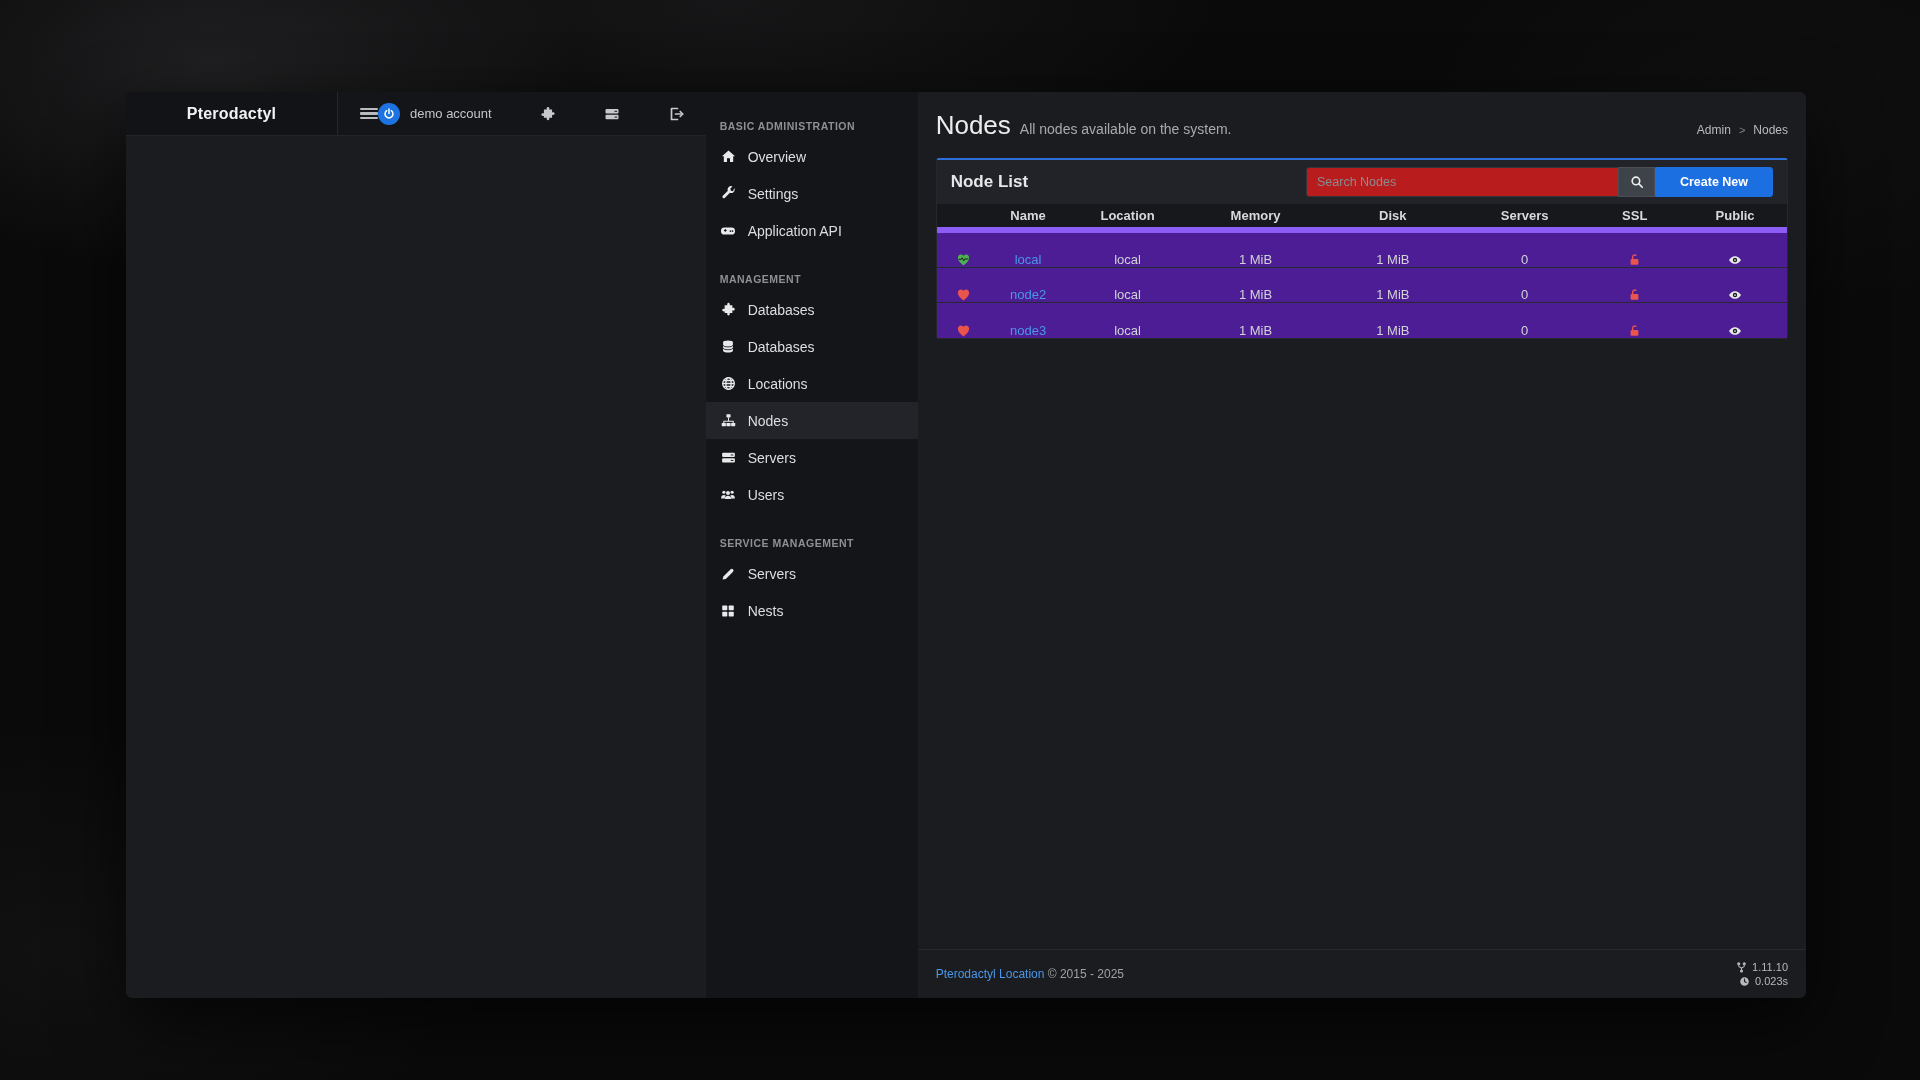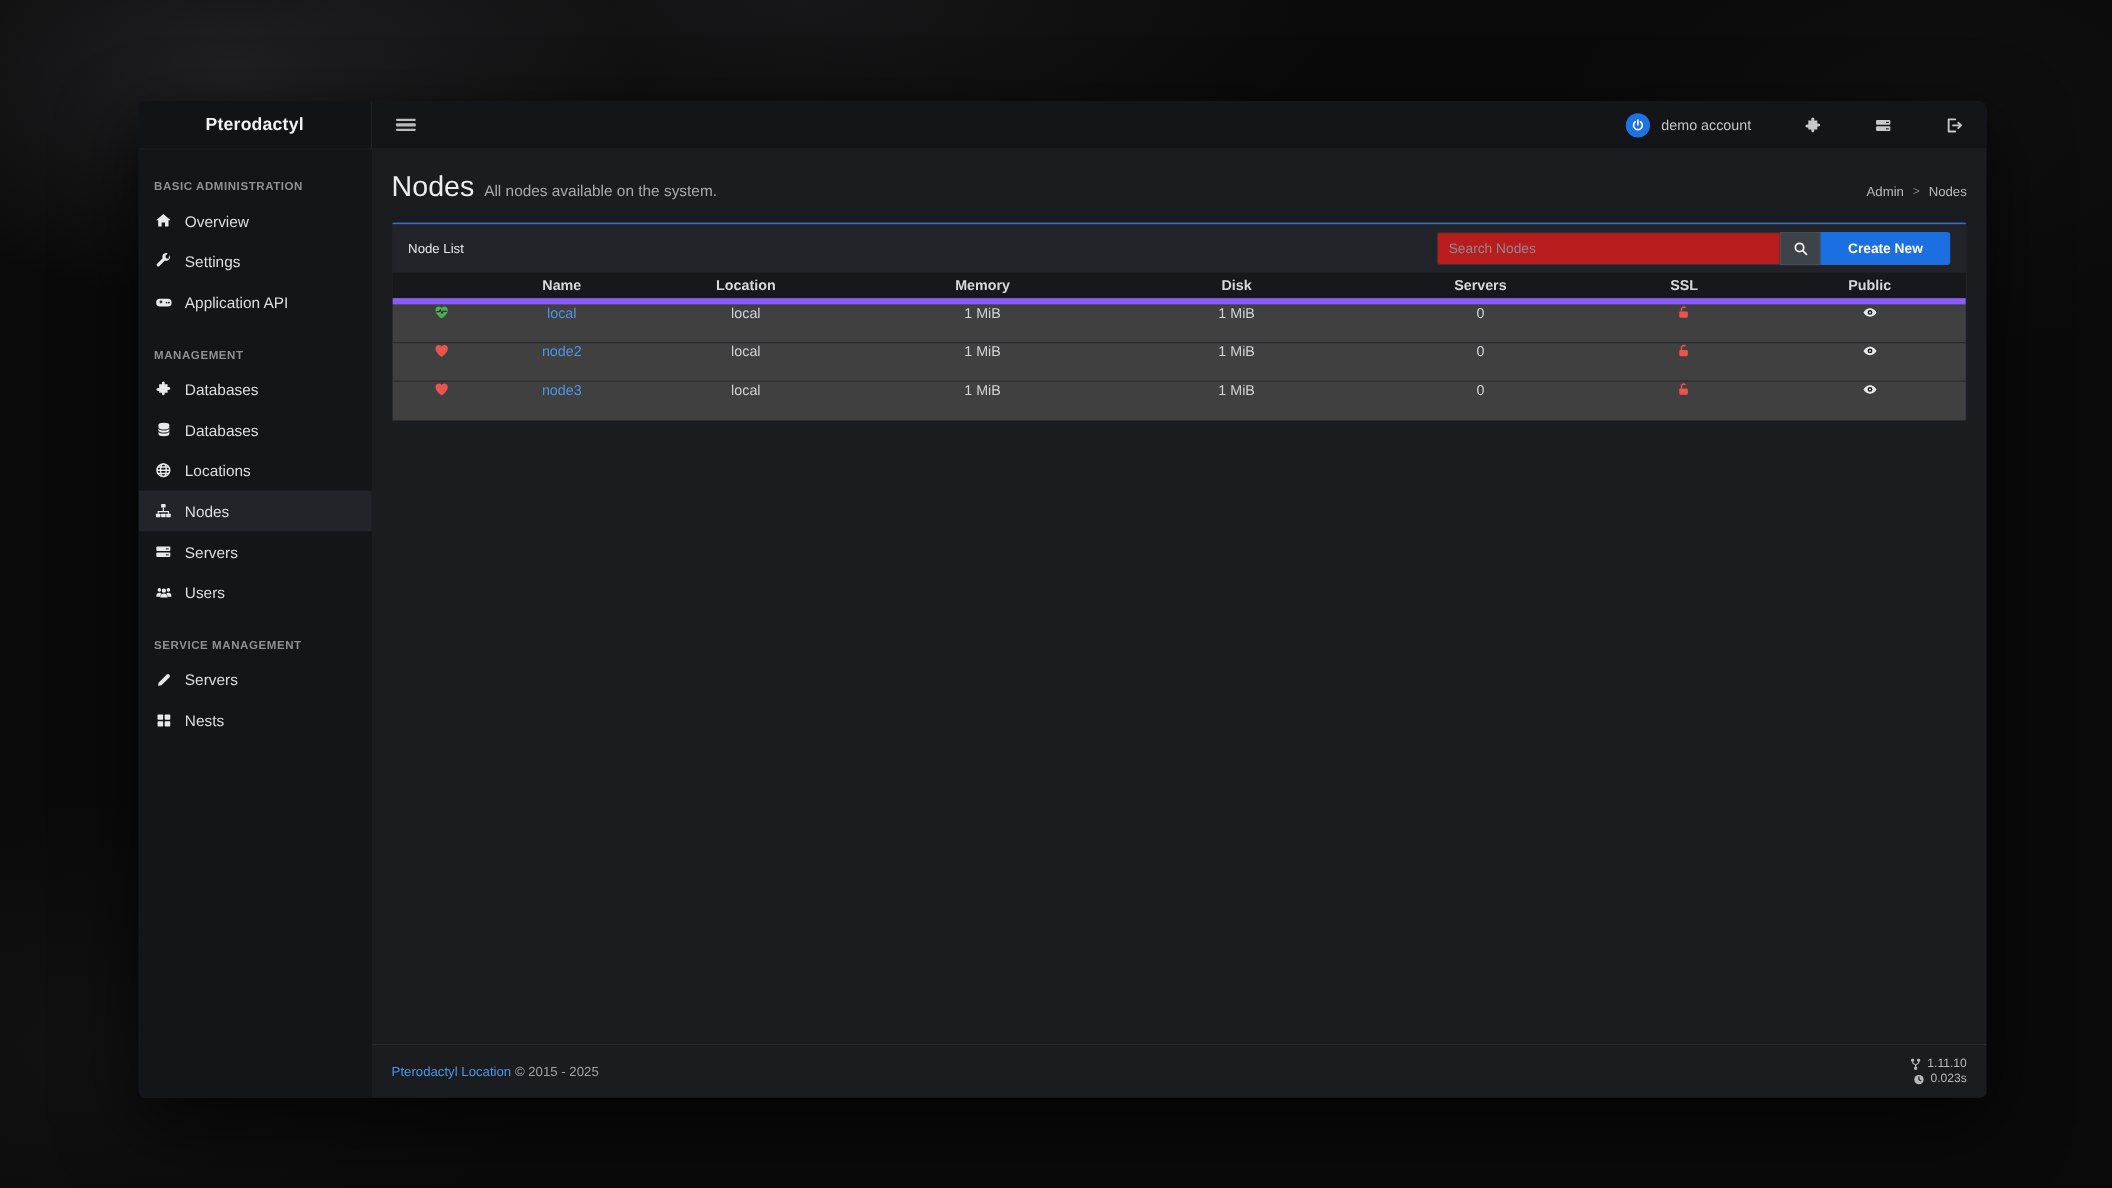--- a/index.html
+++ b/index.html
@@ -11,21 +11,21 @@
       radial-gradient(700px 260px at 38% 0%, rgba(80,80,84,.18), transparent 70%),
       radial-gradient(600px 320px at 4% 88%, rgba(70,70,74,.12), transparent 70%),
       radial-gradient(500px 300px at 92% 10%, rgba(60,60,64,.10), transparent 70%),
       #0a0a0b;
     color:#d8d9db;
   }
   .window {
     position:absolute; left:126px; top:92px; width:1680px; height:906px;
     background:#1a1c20; border-radius:6px; overflow:hidden;
     box-shadow:0 24px 70px rgba(0,0,0,.65);
-    display:flex; flex-direction:column;
+    display:flex; flex-direction:row;
   }
   
   .topbar { height:44px; display:flex; flex:none; background:#131519; border-bottom:1px solid #222429; }
   .brand { width:212px; flex:none; display:flex; align-items:center; justify-content:center;
            background:#111317; border-right:1px solid #25272c; color:#f1f2f3;
            font-size:16px; font-weight:bold; letter-spacing:.2px; }
   .header { flex:1; display:flex; align-items:center; padding:0 22px; }
   .hamburger { width:18px; height:12px; display:flex; flex-direction:column; justify-content:space-between; cursor:pointer; }
   .hamburger span { display:block; height:2.4px; background:#b9bbbe; border-radius:1px; }
   .header-right { margin-left:auto; display:flex; align-items:center; gap:48px; }
@@ -48,36 +48,36 @@
   .content { flex:1; padding:18px 18px 0 18px; }
   .page-head { display:flex; align-items:baseline; }
   .page-title { color:#ededee; font-size:26px; font-weight:normal; }
   .page-subtitle { color:#a8aaad; font-size:14px; margin-left:9px; }
   .breadcrumb { margin-left:auto; font-size:12px; color:#b9bbbe; display:flex; gap:8px; align-items:center; }
   .breadcrumb .sep { color:#85878a; font-size:11px; }
   
   .panel { margin-top:17px; background:#1c1e23; border:1px solid #26282d; border-top:2px solid #2d6fd8;
            border-radius:3px; }
   .panel-head { height:44px; display:flex; align-items:center; padding:0 14px; background:#212329; }
-  .panel-title { color:#e6e7e9; font-size:12px; }
+  .panel-title { color:#e6e7e9; font-size:17px;font-weight:bold; }
   .panel-tools { margin-left:auto; display:flex; align-items:stretch; height:30px; }
   .search-input { width:312px; background:#b91c1c; border:1px solid #33353a; border-right:none;
                   border-radius:3px 0 0 3px; color:#c9cbce; font-size:12.5px; padding:0 10px;
                   font-family:"Liberation Sans", sans-serif; }
   .search-input::placeholder { color:#8a8c90; }
   .search-btn { width:37px; background:#3e434a; border:1px solid #4a4f56; border-radius:0;
                 display:flex; align-items:center; justify-content:center; color:#eceded; cursor:pointer; }
   .create-btn { width:118px; margin-left:0; background:#1b6fe0; border:1px solid #1b6fe0;
                 border-radius:0 3px 3px 0; color:#fff; font-size:12.5px; font-weight:bold;
                 display:flex; align-items:center; justify-content:center; cursor:pointer;
                 font-family:"Liberation Sans", sans-serif; }
   
   .tbl-head { display:flex; height:29px; align-items:center; background:#16181b;
               border-bottom:6px solid #8b5cf6; font-size:13px; font-weight:bold; color:#d8d9db; }
-  .tbl-row { display:flex; height:35px; align-items:flex-start; background:#404040;
+  .tbl-row { display:flex; height:35px; align-items:flex-end; background:#4c1d95;
              border-bottom:1px solid #27292e; font-size:13px; color:#d2d3d6; }
   .tbl-row:last-child { border-bottom:none; }
   .col { text-align:center; flex:none; }
   .c-status{ width:6.2%; } .c-name{ width:9.1%; } .c-loc{ width:14.3%; } .c-mem{ width:15.8%; }
   .c-disk{ width:16.5%; } .c-srv{ width:14.5%; } .c-ssl{ width:11.4%; } .c-pub{ width:12.2%; }
   .link { color:#4b96e8; text-decoration:none; cursor:pointer; }
   .icon-green { color:#4caf50; } .icon-red { color:#e9544d; } .icon-white { color:#e8e9ea; }
   
   .footer { flex:none; height:49px; border-top:1px solid #26282c; display:flex; align-items:center;
             padding:0 18px; font-size:12px; color:#9fa1a4; }

